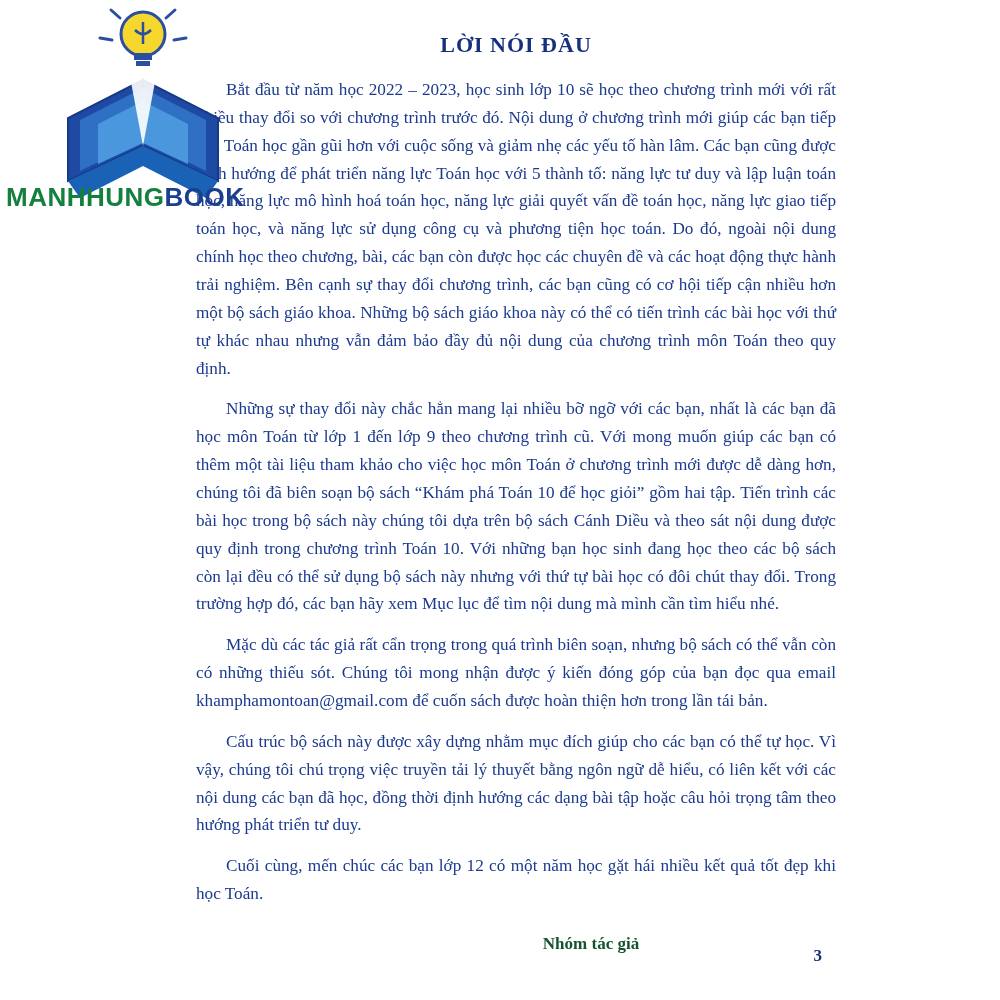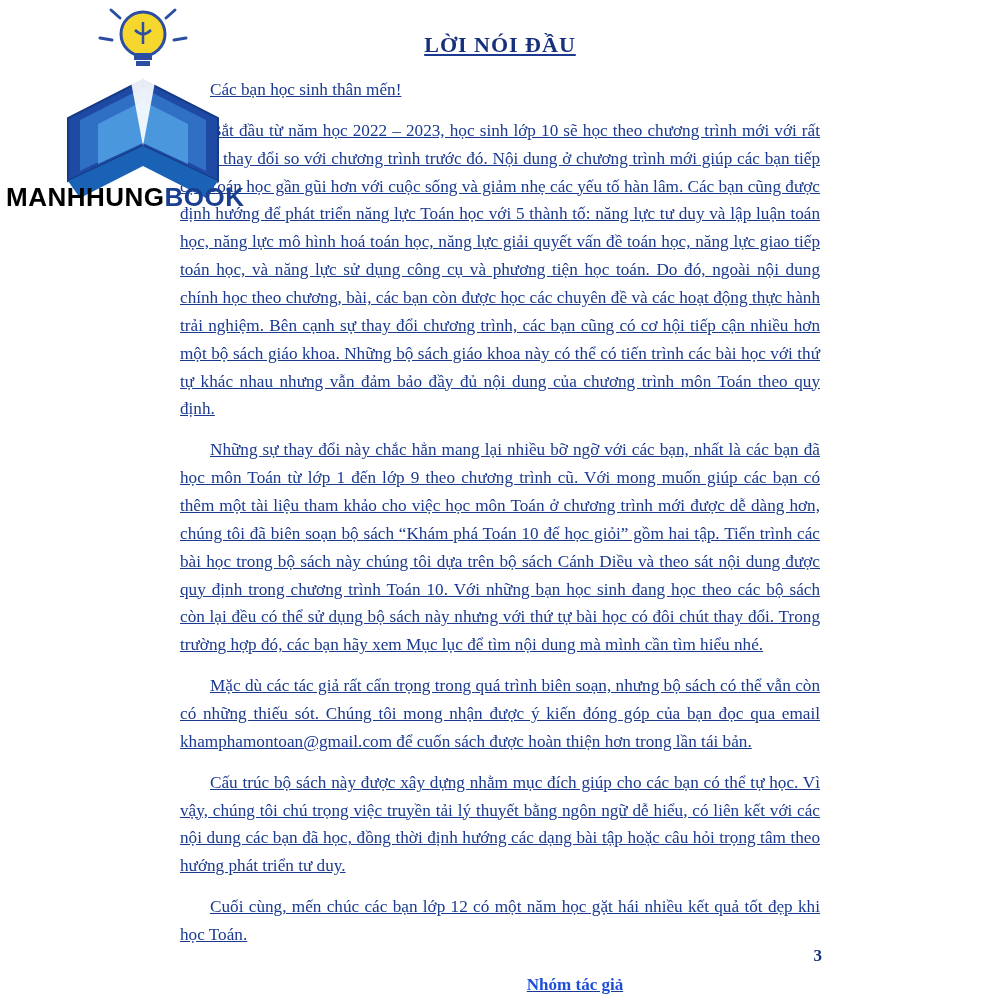--- a/index.html
+++ b/index.html
@@ -38,31 +38,30 @@
     position: absolute;
     left: 6px;
     top: 182px;
     font-family: "Liberation Sans", sans-serif;
     font-weight: bold;
     font-size: 26px;
     letter-spacing: 0.5px;
     white-space: nowrap;
     z-index: 6;
   }
-  .brand-text .b1 { color: #000000; }
+  .brand-text .b1 { color: #15803d; }
   .brand-text .b2 { color: #1a3f8f; }
 
   
   .doc {
     position: absolute;
-    left: 180px;
+    left: 196px;
     top: 24px;
     width: 640px;
     color: #1b3a8f;
-    text-decoration: underline;
   }
   .doc-title {
     text-align: center;
     font-size: 22px;
     font-weight: bold;
     letter-spacing: 1px;
     margin: 8px 0 18px 0;
     color: #16307d;
   }
   .para {
@@ -72,21 +71,21 @@
     text-justify: inter-word;
     margin: 0 0 13px 0;
     color: #1b3a8f;
   }
   .para.indent { text-indent: 30px; }
   .signature {
     margin-top: 26px;
     text-align: center;
     font-size: 17px;
     font-weight: bold;
-    color: #1d4ed8;
+    color: #14532d;
     padding-left: 150px;
   }
   .page-number {
     position: absolute;
     right: 178px;
     bottom: 34px;
     font-size: 17px;
     font-weight: bold;
     color: #16307d;
   }
@@ -120,21 +119,20 @@
       </g>
     </svg>
   </div>
   <div class="brand-text">
     <span class="b1">MANHHUNG</span><span class="b2">BOOK</span>
   </div>
 
   <div class="doc">
     <div class="doc-title">LỜI NÓI ĐẦU</div>
 
-    <p class="para indent">Các bạn học sinh thân mến!</p>
     <p class="para indent">Bắt đầu từ năm học 2022 – 2023, học sinh lớp 10 sẽ học theo chương trình mới với rất nhiều thay đổi so với chương trình trước đó. Nội dung ở chương trình mới giúp các bạn tiếp cận Toán học gần gũi hơn với cuộc sống và giảm nhẹ các yếu tố hàn lâm. Các bạn cũng được định hướng để phát triển năng lực Toán học với 5 thành tố: năng lực tư duy và lập luận toán học, năng lực mô hình hoá toán học, năng lực giải quyết vấn đề toán học, năng lực giao tiếp toán học, và năng lực sử dụng công cụ và phương tiện học toán. Do đó, ngoài nội dung chính học theo chương, bài, các bạn còn được học các chuyên đề và các hoạt động thực hành trải nghiệm. Bên cạnh sự thay đổi chương trình, các bạn cũng có cơ hội tiếp cận nhiều hơn một bộ sách giáo khoa. Những bộ sách giáo khoa này có thể có tiến trình các bài học với thứ tự khác nhau nhưng vẫn đảm bảo đầy đủ nội dung của chương trình môn Toán theo quy định.</p>
     <p class="para indent">Những sự thay đổi này chắc hẳn mang lại nhiều bỡ ngỡ với các bạn, nhất là các bạn đã học môn Toán từ lớp 1 đến lớp 9 theo chương trình cũ. Với mong muốn giúp các bạn có thêm một tài liệu tham khảo cho việc học môn Toán ở chương trình mới được dễ dàng hơn, chúng tôi đã biên soạn bộ sách “Khám phá Toán 10 để học giỏi” gồm hai tập. Tiến trình các bài học trong bộ sách này chúng tôi dựa trên bộ sách Cánh Diều và theo sát nội dung được quy định trong chương trình Toán 10. Với những bạn học sinh đang học theo các bộ sách còn lại đều có thể sử dụng bộ sách này nhưng với thứ tự bài học có đôi chút thay đổi. Trong trường hợp đó, các bạn hãy xem Mục lục để tìm nội dung mà mình cần tìm hiểu nhé.</p>
     <p class="para indent">Mặc dù các tác giả rất cẩn trọng trong quá trình biên soạn, nhưng bộ sách có thể vẫn còn có những thiếu sót. Chúng tôi mong nhận được ý kiến đóng góp của bạn đọc qua email khamphamontoan@gmail.com để cuốn sách được hoàn thiện hơn trong lần tái bản.</p>
     <p class="para indent">Cấu trúc bộ sách này được xây dựng nhằm mục đích giúp cho các bạn có thể tự học. Vì vậy, chúng tôi chú trọng việc truyền tải lý thuyết bằng ngôn ngữ dễ hiểu, có liên kết với các nội dung các bạn đã học, đồng thời định hướng các dạng bài tập hoặc câu hỏi trọng tâm theo hướng phát triển tư duy.</p>
     <p class="para indent">Cuối cùng, mến chúc các bạn lớp 12 có một năm học gặt hái nhiều kết quả tốt đẹp khi học Toán.</p>
 
     <div class="signature">Nhóm tác giả</div>
   </div>
 
   <div class="page-number">3</div>

